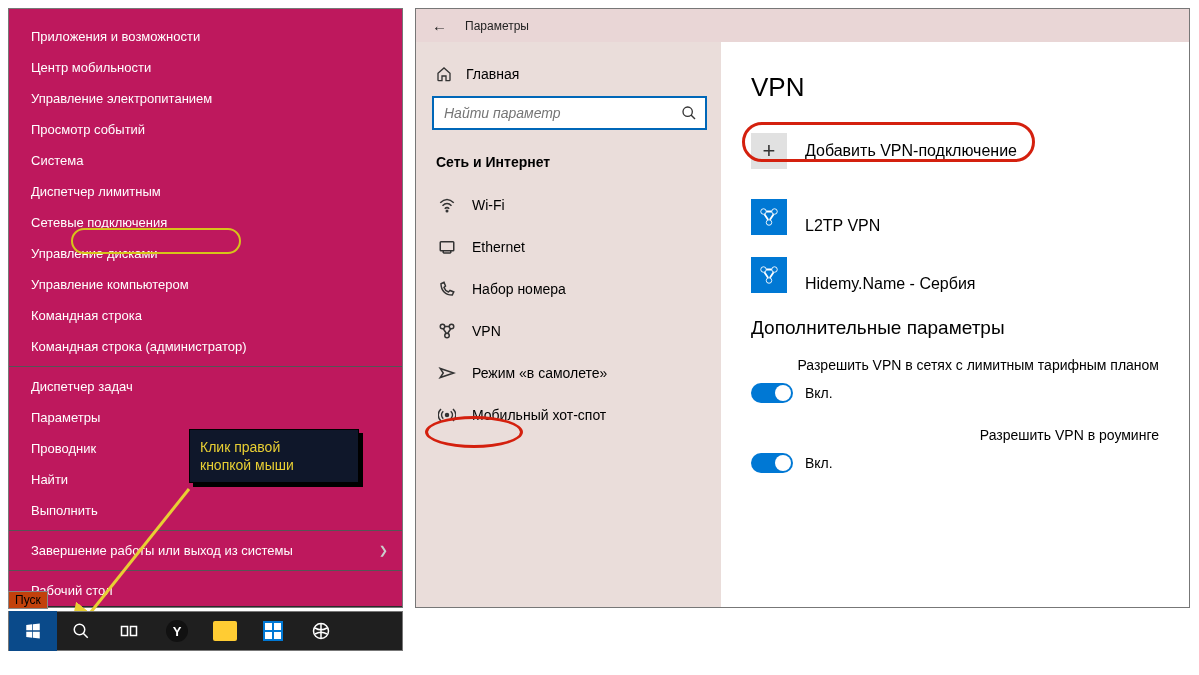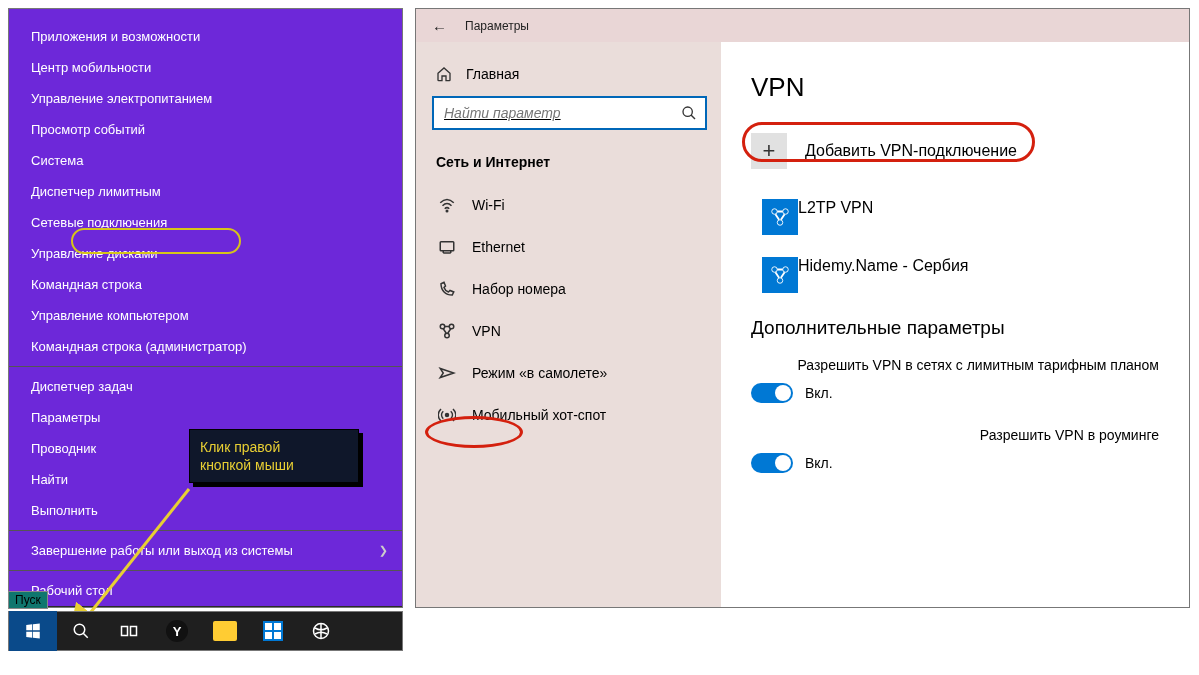--- a/index.html
+++ b/index.html
@@ -18,21 +18,21 @@
 }
 
 .left-panel {
   position: relative;
   width: 395px;
   height: 600px;
   background: #2b2b2b;
   border: 1px solid #777;
 }
 .winx {
-  background: #6d28d9;
+  background: #be185d;
   color: #fff;
   font-size: 13px;
   padding-top: 12px;
 }
 .winx .item {
   padding: 8px 22px;
   cursor: default;
   white-space: nowrap;
 }
 .winx .sep {
@@ -92,21 +92,21 @@
   background: #1f1f1f;
   border: 1px solid #777;
   display: flex;
   align-items: center;
   gap: 0;
 }
 .tb-tooltip {
   position: absolute;
   left: 8px;
   bottom: 66px;
-  background: #0f766e;
+  background: #c2410c;
   border: 1px solid #888;
   font-size: 12px;
   padding: 1px 6px;
   color: #000;
 }
 .tb-btn {
   width: 48px;
   height: 40px;
   display: flex;
   align-items: center;
@@ -164,21 +164,20 @@
 .search {
   display: flex;
   align-items: center;
   justify-content: space-between;
   border: 2px solid #0067b8;
   background: #fff;
   width: 275px;
   height: 34px;
   padding: 0 8px 0 10px;
   margin-bottom: 18px;
-  text-decoration: underline;
 }
 .search input {
   border: none;
   outline: none;
   font-size: 14px;
   width: 230px;
   font-style: italic;
   color: #666;
   background: transparent;
 }
@@ -227,23 +226,23 @@
   height: 36px;
   background: #e1e1e1;
   display: flex;
   align-items: center;
   justify-content: center;
   font-size: 22px;
   color: #333;
 }
 .vpn-row {
   display: flex;
-  align-items: flex-start;
+  align-items: flex-end;
+  gap: 18px;
   margin-bottom: 22px;
-  margin-left: 11px;
 }
 .vpn-icon {
   width: 36px;
   height: 36px;
   background: #0078d4;
   display: flex;
   align-items: center;
   justify-content: center;
 }
 .vpn-icon svg { width: 22px; height: 22px; stroke: #fff; fill: none; }
@@ -285,22 +284,22 @@
   <div class="left-panel">
     <div class="winx">
       <div class="item">Приложения и возможности</div>
       <div class="item">Центр мобильности</div>
       <div class="item">Управление электропитанием</div>
       <div class="item">Просмотр событий</div>
       <div class="item">Система</div>
       <div class="item">Диспетчер лимитным</div>
       <div class="item">Сетевые подключения</div>
       <div class="item">Управление дисками</div>
+      <div class="item">Управление компьютером</div>
       <div class="item">Командная строка</div>
-      <div class="item">Управление компьютером</div>
       <div class="item">Командная строка (администратор)</div>
       <div class="sep"></div>
       <div class="item">Диспетчер задач</div>
       <div class="item">Параметры</div>
       <div class="item">Проводник</div>
       <div class="item">Найти</div>
       <div class="item">Выполнить</div>
       <div class="sep"></div>
       <div class="submenu">
         <span>Завершение работы или выход из системы</span>

